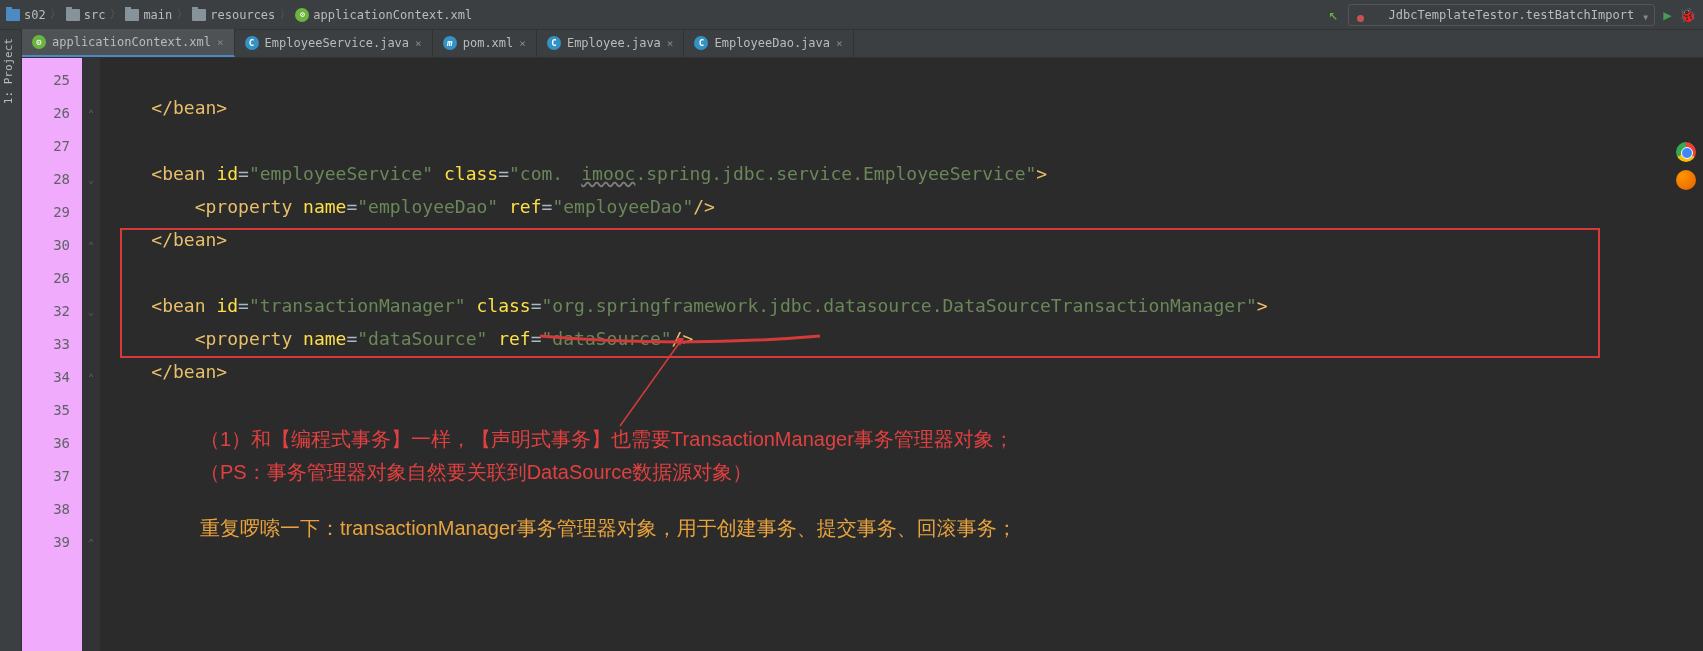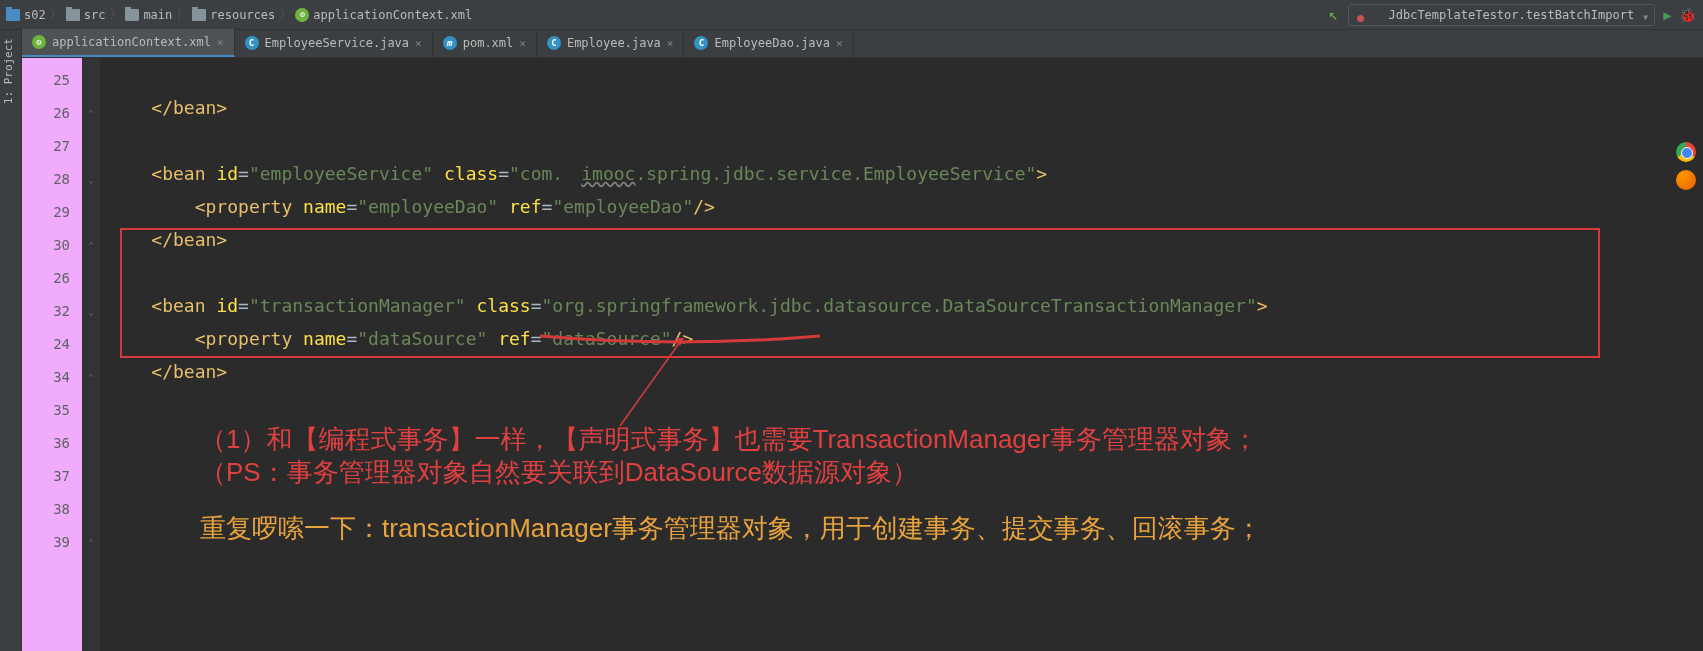--- a/index.html
+++ b/index.html
@@ -234,21 +234,21 @@
   width: 1480px;
   height: 130px;
   pointer-events: none;
 }
 .underline-wavy {
   text-decoration: wavy underline #808080;
   margin-left: 18px;
 }
 .annotation-text {
   position: absolute;
-  font-size: 26px;
+  font-size: 20px;
   font-family: 'Microsoft YaHei', sans-serif;
   white-space: nowrap;
 }
 .ann-red { color: #e04040; }
 .ann-orange { color: #e8a33d; }
 .right-icons {
   position: absolute;
   right: 0;
   top: 80px;
   width: 34px;
@@ -362,21 +362,21 @@
   <div class="gutter">
     <div></div>
     <div>25</div>
     <div>26</div>
     <div>27</div>
     <div>28</div>
     <div>29</div>
     <div>30</div>
     <div>26</div>
     <div>32</div>
-    <div>24</div>
+    <div>33</div>
     <div>34</div>
     <div>35</div>
     <div>36</div>
     <div>37</div>
     <div>38</div>
     <div>39</div>
   </div>
   <div class="fold-gutter">
     <span class="fold-mark"></span>
     <span class="fold-mark">⌃</span>

